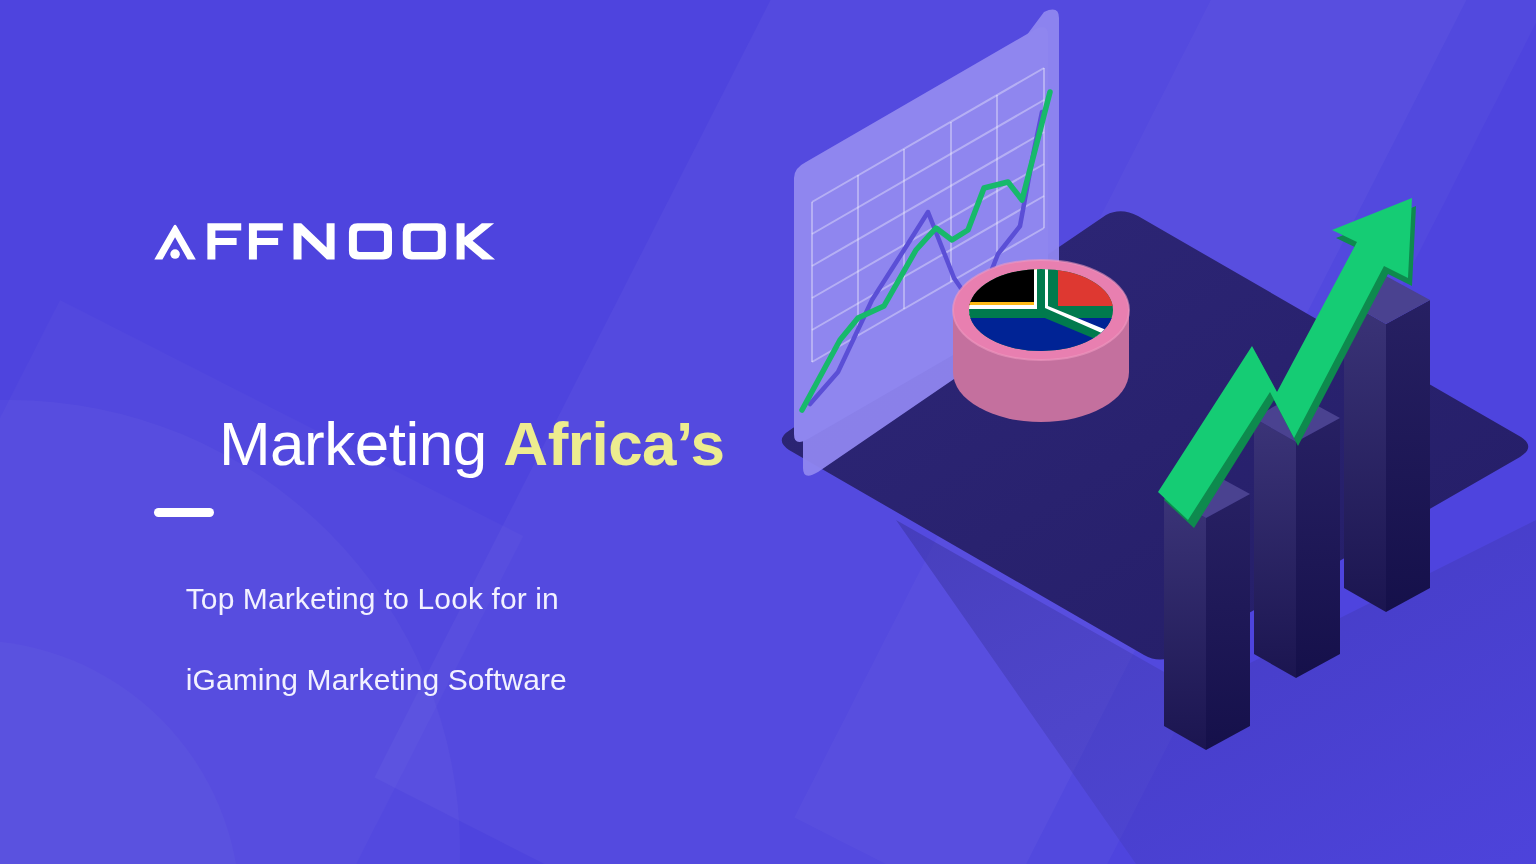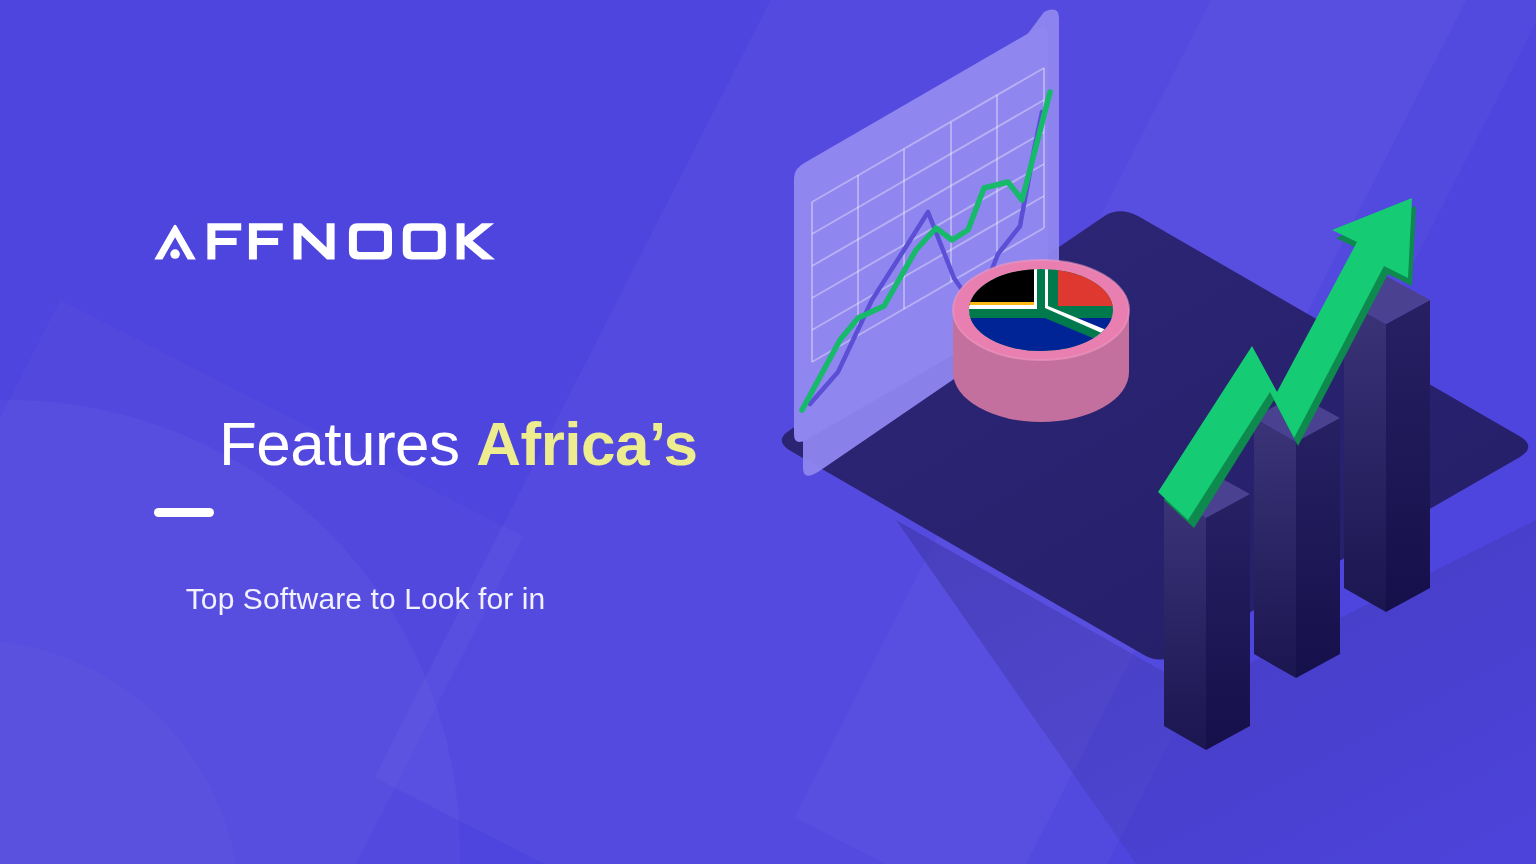--- a/index.html
+++ b/index.html
@@ -133,27 +133,28 @@
         <path d="M133.6 1.5 L150.4 1.5 Q156 1.5 156 7.1 L156 19.4 Q156 25 150.4 25 L133.6 25 Q128 25 128 19.4 L128 7.1 Q128 1.5 133.6 1.5 Z M134.7 6.4 Q133.2 6.4 133.2 7.9 L133.2 18.6 Q133.2 20.1 134.7 20.1 L149.3 20.1 Q150.8 20.1 150.8 18.6 L150.8 7.9 Q150.8 6.4 149.3 6.4 Z"></path>
 
         <path d="M168.6 1.5 L185.4 1.5 Q191 1.5 191 7.1 L191 19.4 Q191 25 185.4 25 L168.6 25 Q163 25 163 19.4 L163 7.1 Q163 1.5 168.6 1.5 Z M169.7 6.4 Q168.2 6.4 168.2 7.9 L168.2 18.6 Q168.2 20.1 169.7 20.1 L184.3 20.1 Q185.8 20.1 185.8 18.6 L185.8 7.9 Q185.8 6.4 184.3 6.4 Z"></path>
 
         <path d="M198 1.5 L203.2 1.5 L203.2 10.6 L214.4 1.5 L222.4 1.5 L208.4 12.9 L223 25 L214.7 25 L203.2 15.3 L203.2 25 L198 25 Z"></path>
       </g>
     </svg>
   </div>
 
   <h1 class="headline">
-    <span class="hl-light">Features </span><span class="hl-bold">Africa’s</span><br>
+    <span class="hl-light">Marketing </span><span class="hl-bold">Africa’s</span><br>
   </h1>
 
   <div class="divider"></div>
 
   <p class="subtitle">
-    <span>Top Software to Look for in</span><br>
+    <span>Top Marketing to Look for in</span><br>
+    <span>iGaming Marketing Software</span>
   </p>
 </div>
 
 <div class="illustration">
   <svg viewBox="0 0 760 864" xmlns="http://www.w3.org/2000/svg">
     <defs>
       <linearGradient id="gBarFront" x1="0" y1="0" x2="0" y2="1">
         <stop offset="0%" stop-color="#3B3478"></stop>
         <stop offset="100%" stop-color="#1B1550"></stop>
       </linearGradient>

